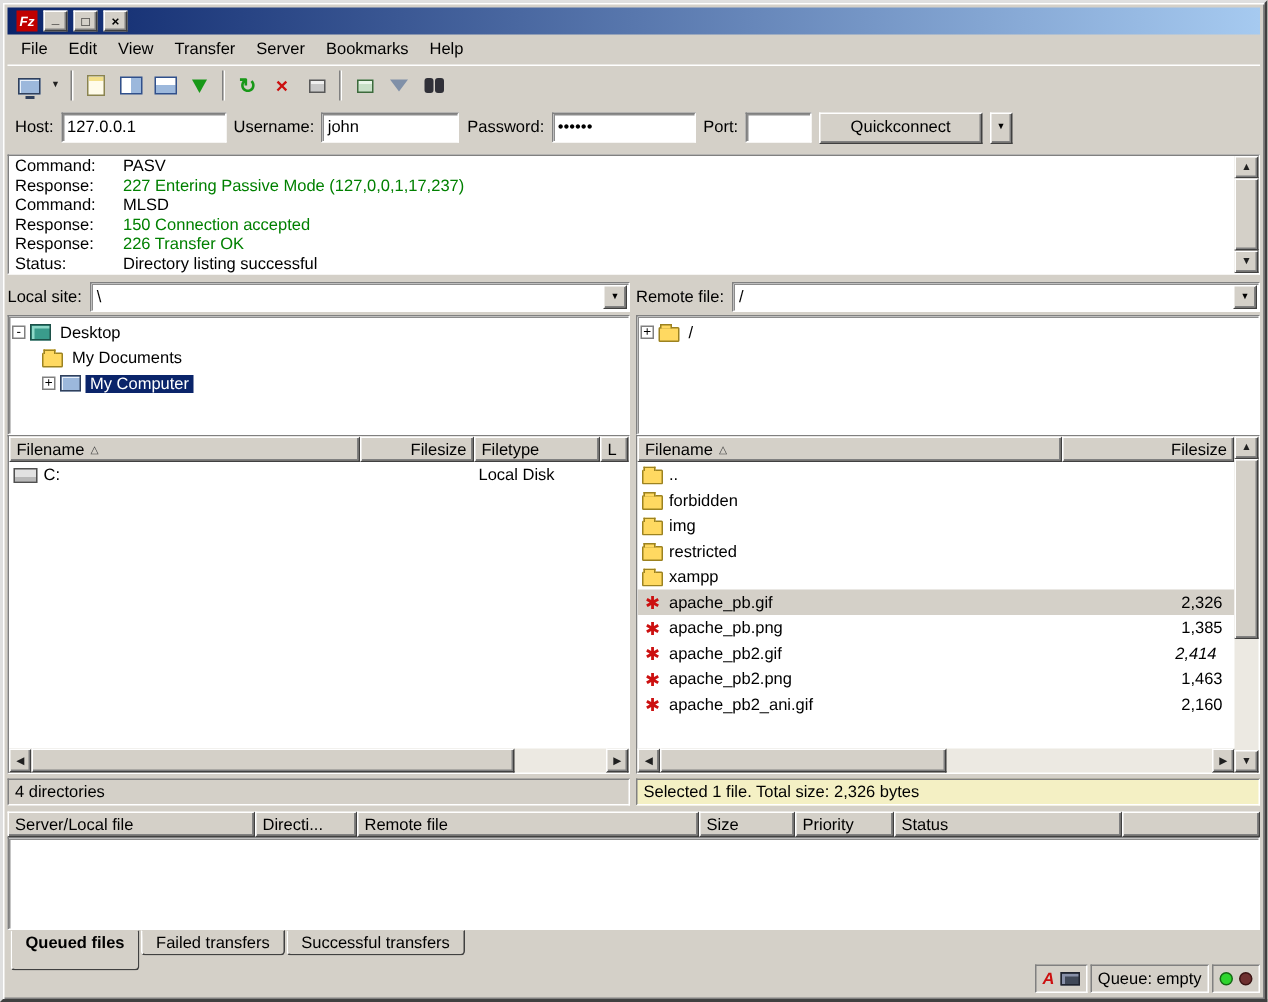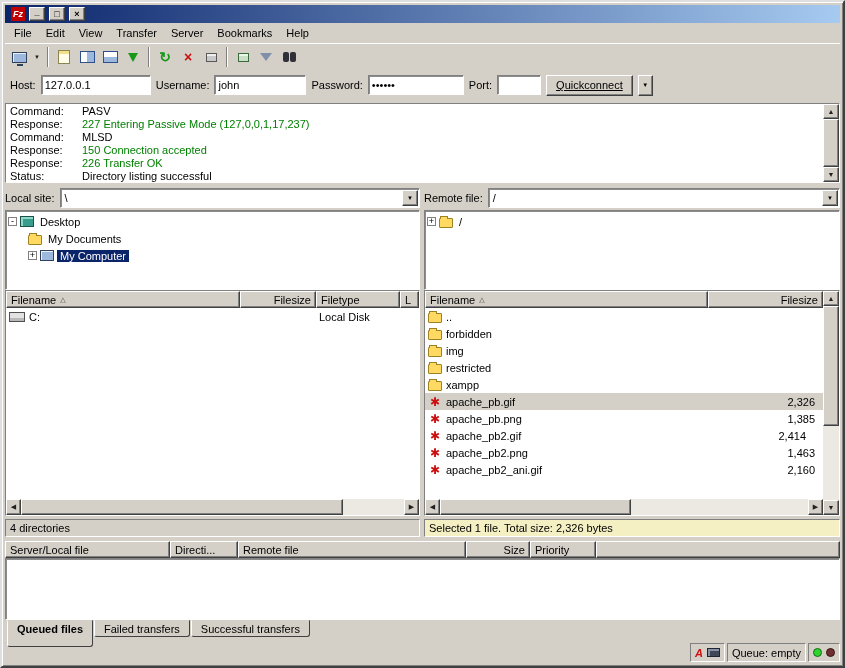--- a/index.html
+++ b/index.html
@@ -55,21 +55,21 @@
   .mi-binoc{ display:flex; gap:1px; }
   .mi-binoc i{ width:6px; height:10px; background:#303038; border-radius:2px; display:block; }
 
   
   .quickbar{ height:30px; flex:0 0 30px; display:flex; align-items:center; gap:5px; padding:0 5px; }
   .qlabel{ white-space:nowrap; }
   .qc-input{ height:20px; background:#fff; font-family:"Liberation Sans",sans-serif; font-size:11px;
     padding:2px 3px; outline:none; border:1px solid; border-color:#808080 #fff #fff #808080;
     box-shadow: inset 1px 1px 0 rgba(64,64,64,.6); }
   .w-host{ width:110px; } .w-user{ width:92px; } .w-pass{ width:96px; } .w-port{ width:44px; }
-  .qc-btn{ height:21px; padding:2px 9px; font-family:"Liberation Sans",sans-serif; font-size:11px;text-decoration:underline; }
+  .qc-btn{ height:21px; padding:2px 20px; font-family:"Liberation Sans",sans-serif; font-size:11px; }
   .qc-dd{ width:15px; height:21px; font-size:6px; display:flex; align-items:center; justify-content:center; }
 
   
   .logpane{ height:80px; flex:0 0 80px; margin-top:3px; display:flex; background:#fff; }
   .log{ flex:1; background:#fff; padding:1px 4px; overflow:hidden; }
   .logline{ height:13px; display:flex; white-space:nowrap; }
   .loglabel{ width:72px; flex:0 0 72px; }
 
   
   .vscroll{ width:16px; flex:0 0 16px; background:#ece9e2; display:flex; flex-direction:column; }
@@ -132,21 +132,21 @@
   .lc2{ width:84px; flex:0 0 84px; }  .lc3{ flex:1; }
   .rc0{ width:283px; flex:0 0 283px; } .rc1{ flex:1; }
 
   .statusline{ height:18px; flex:0 0 18px; margin-top:3px; padding:2px 4px; background:#d4d0c8;
     white-space:nowrap; overflow:hidden; }
   .statusline.hl{ background:#f4f0c4; }
 
   
   .queuehdr{ height:17px; flex:0 0 17px; display:flex; margin-top:4px; background:#d4d0c8; }
   .qc0{ width:165px; flex:0 0 165px; } .qc1{ width:68px; flex:0 0 68px; }
-  .qc2{ width:228px; flex:0 0 228px; } .qc3{ width:64px; flex:0 0 64px; justify-content:flex-end; }
+  .qc2{ width:228px; flex:0 0 228px; } .qc3{ width:64px; flex:0 0 64px; }
   .qc4{ width:66px; flex:0 0 66px; }  .qc5{ width:152px; flex:0 0 152px; }
   .queuebody{ height:62px; flex:0 0 62px; background:#fff; }
 
   
   .tabs{ height:20px; flex:0 0 20px; display:flex; align-items:flex-start; padding-left:2px; gap:1px; }
   .tab{ height:17px; padding:2px 9px; background:#d4d0c8; border:1px solid; border-color:#fff #404040 #404040 #fff;
     border-top:1px solid #d4d0c8; border-radius:0 0 3px 3px; white-space:nowrap; }
   .tab.active{ font-weight:bold; height:27px; }
 
   
@@ -450,21 +450,21 @@
                 </div>
               <div class="fcell rc1 num" style="padding-right:8px;">
                   <span>1,385</span>
                 </div>
             </div>
             <div class="frow">
               <div class="fcell rc0">
                   <span class="icon-image">✱</span>
                   <span>apache_pb2.gif</span>
                 </div>
-              <div class="fcell rc1 num" style="padding-right:17px;">
+              <div class="fcell rc1 num" style="padding-right:12px;font-style:italic;">
                   <span>2,414</span>
                 </div>
             </div>
             <div class="frow">
               <div class="fcell rc0">
                   <span class="icon-image">✱</span>
                   <span>apache_pb2.png</span>
                 </div>
               <div class="fcell rc1 num" style="padding-right:8px;">
                   <span>1,463</span>
@@ -509,20 +509,23 @@
       </div>
     <div class="hcell btn3d qc2">
         <span>Remote file</span>
       </div>
     <div class="hcell btn3d qc3">
         <span>Size</span>
       </div>
     <div class="hcell btn3d qc4">
         <span>Priority</span>
       </div>
+    <div class="hcell btn3d qc5">
+        <span>Status</span>
+      </div>
     <div class="hcell btn3d hfill"></div>
   </div>
   <div class="queuebody inset"></div>
 
   <div class="tabs">
     <div class="tab active">Queued files</div>
     <div class="tab">Failed transfers</div>
     <div class="tab">Successful transfers</div>
   </div>
 

